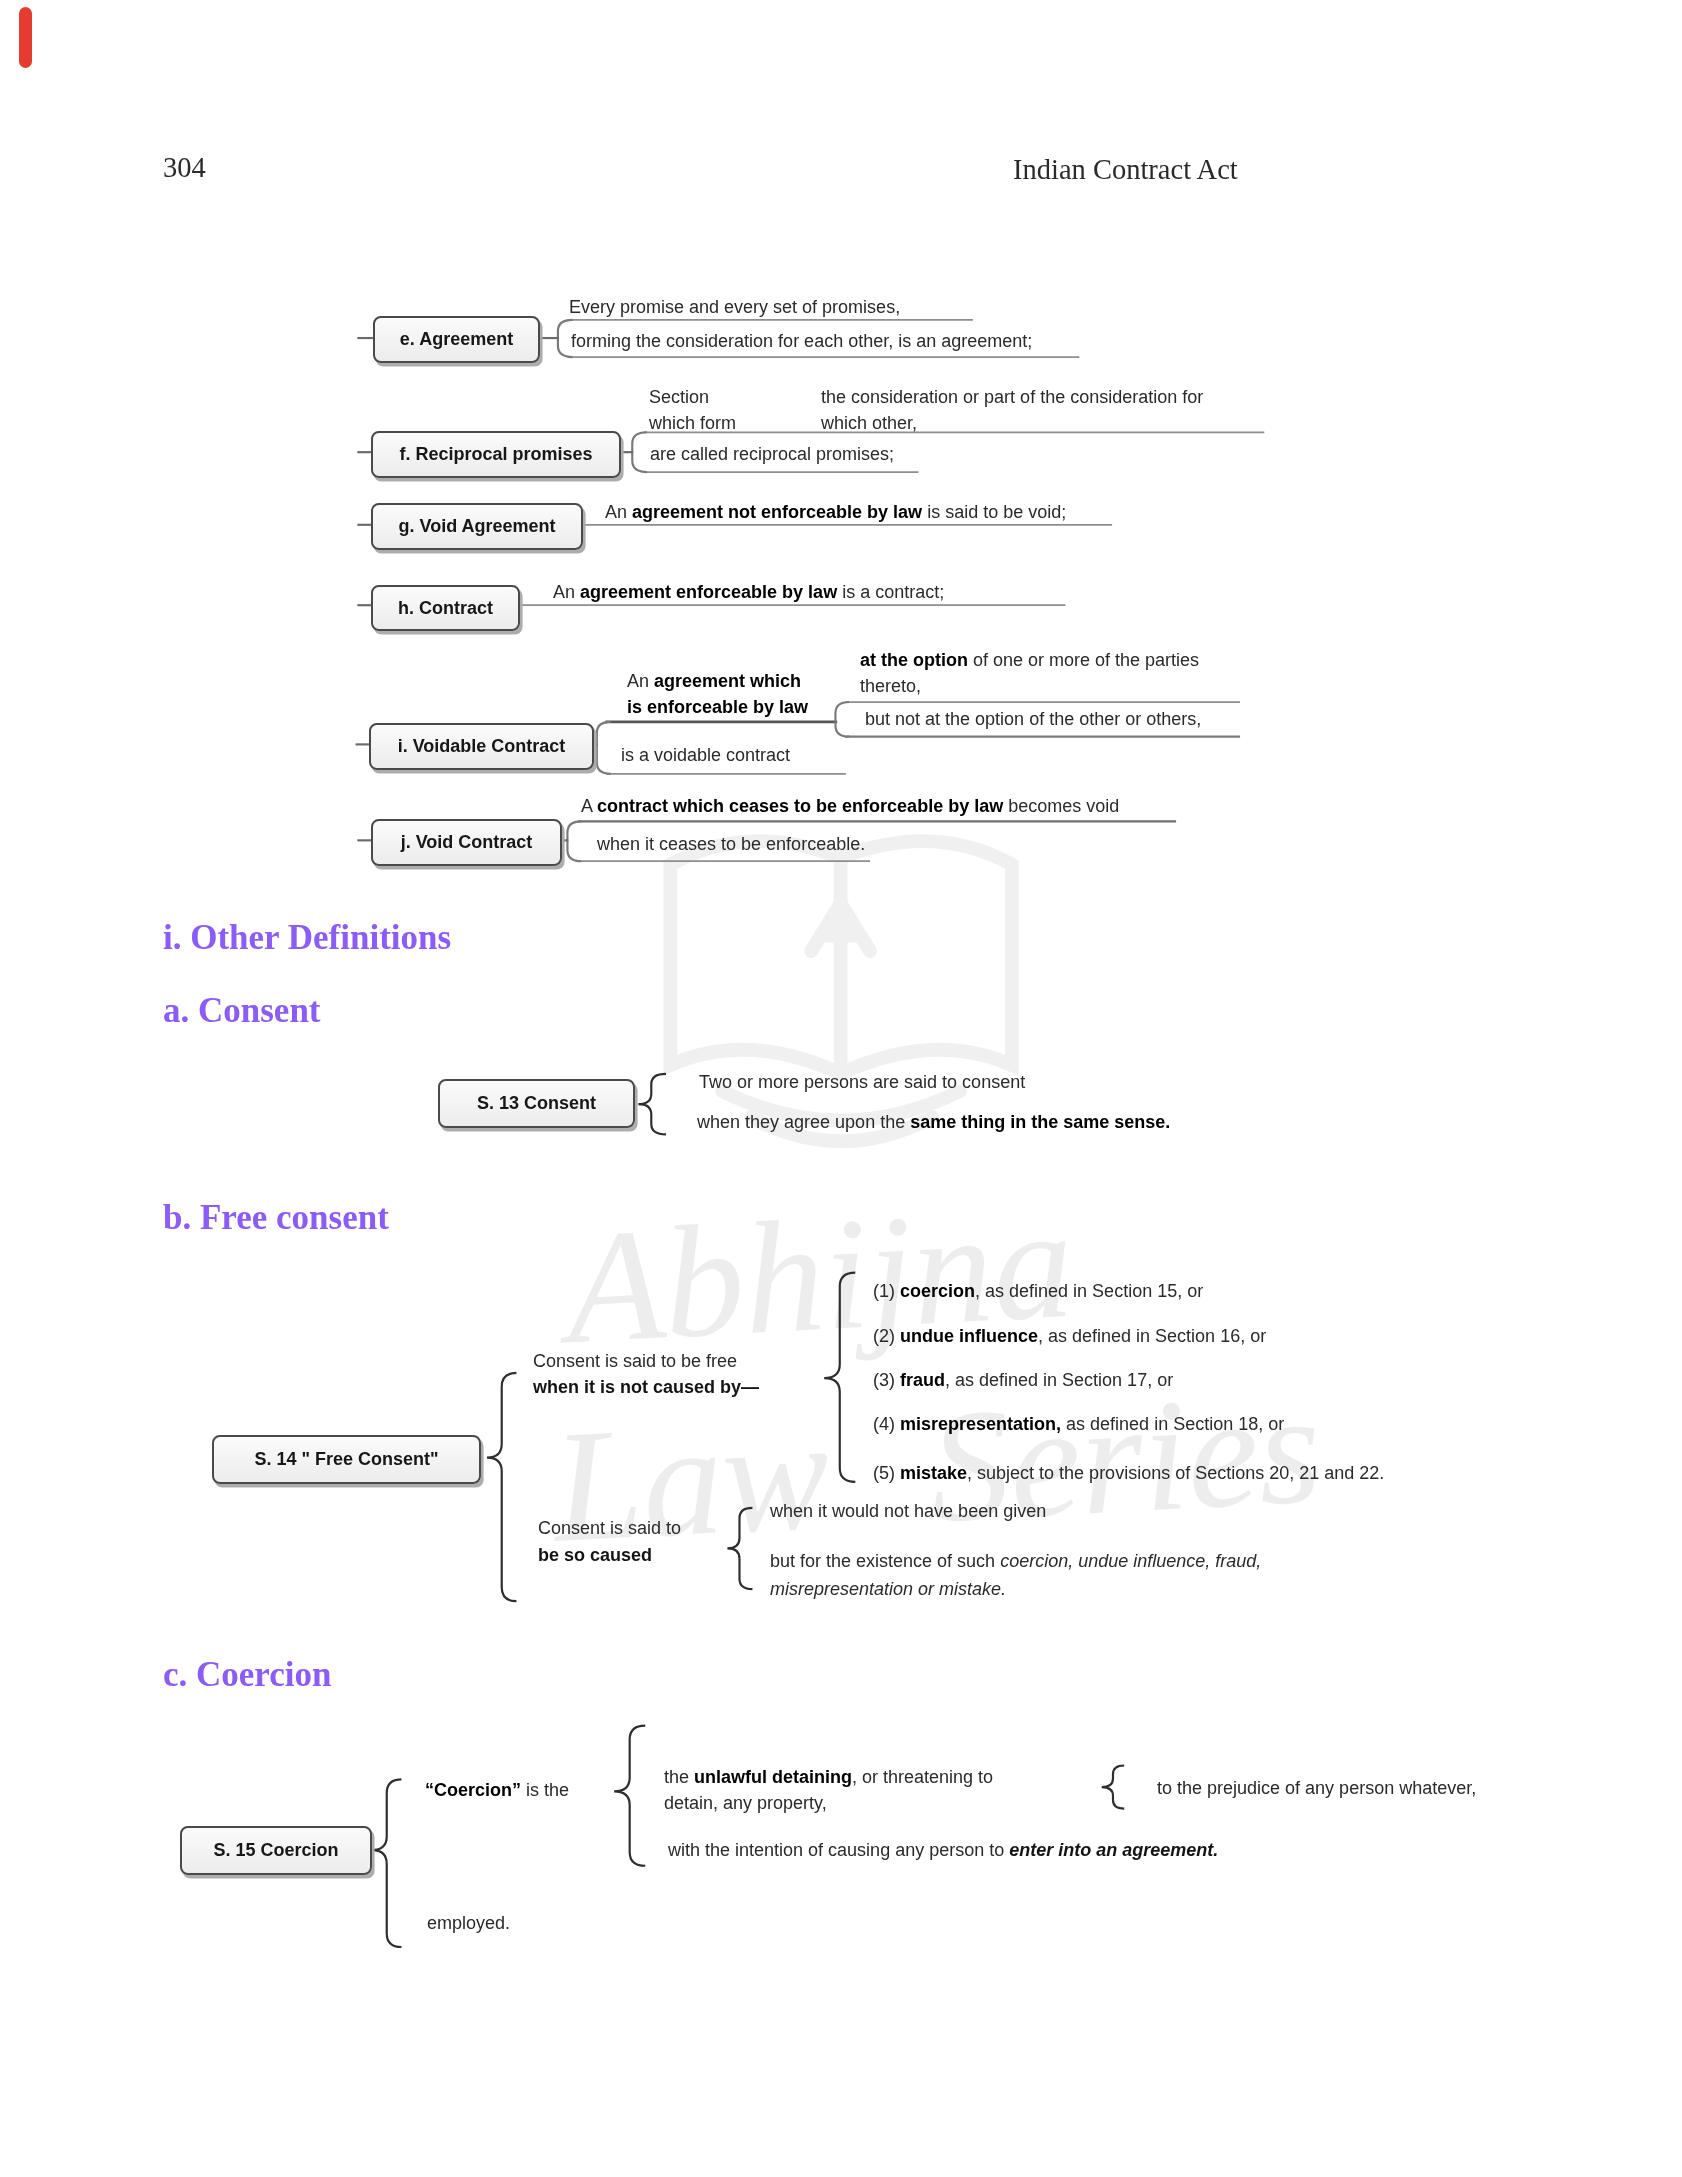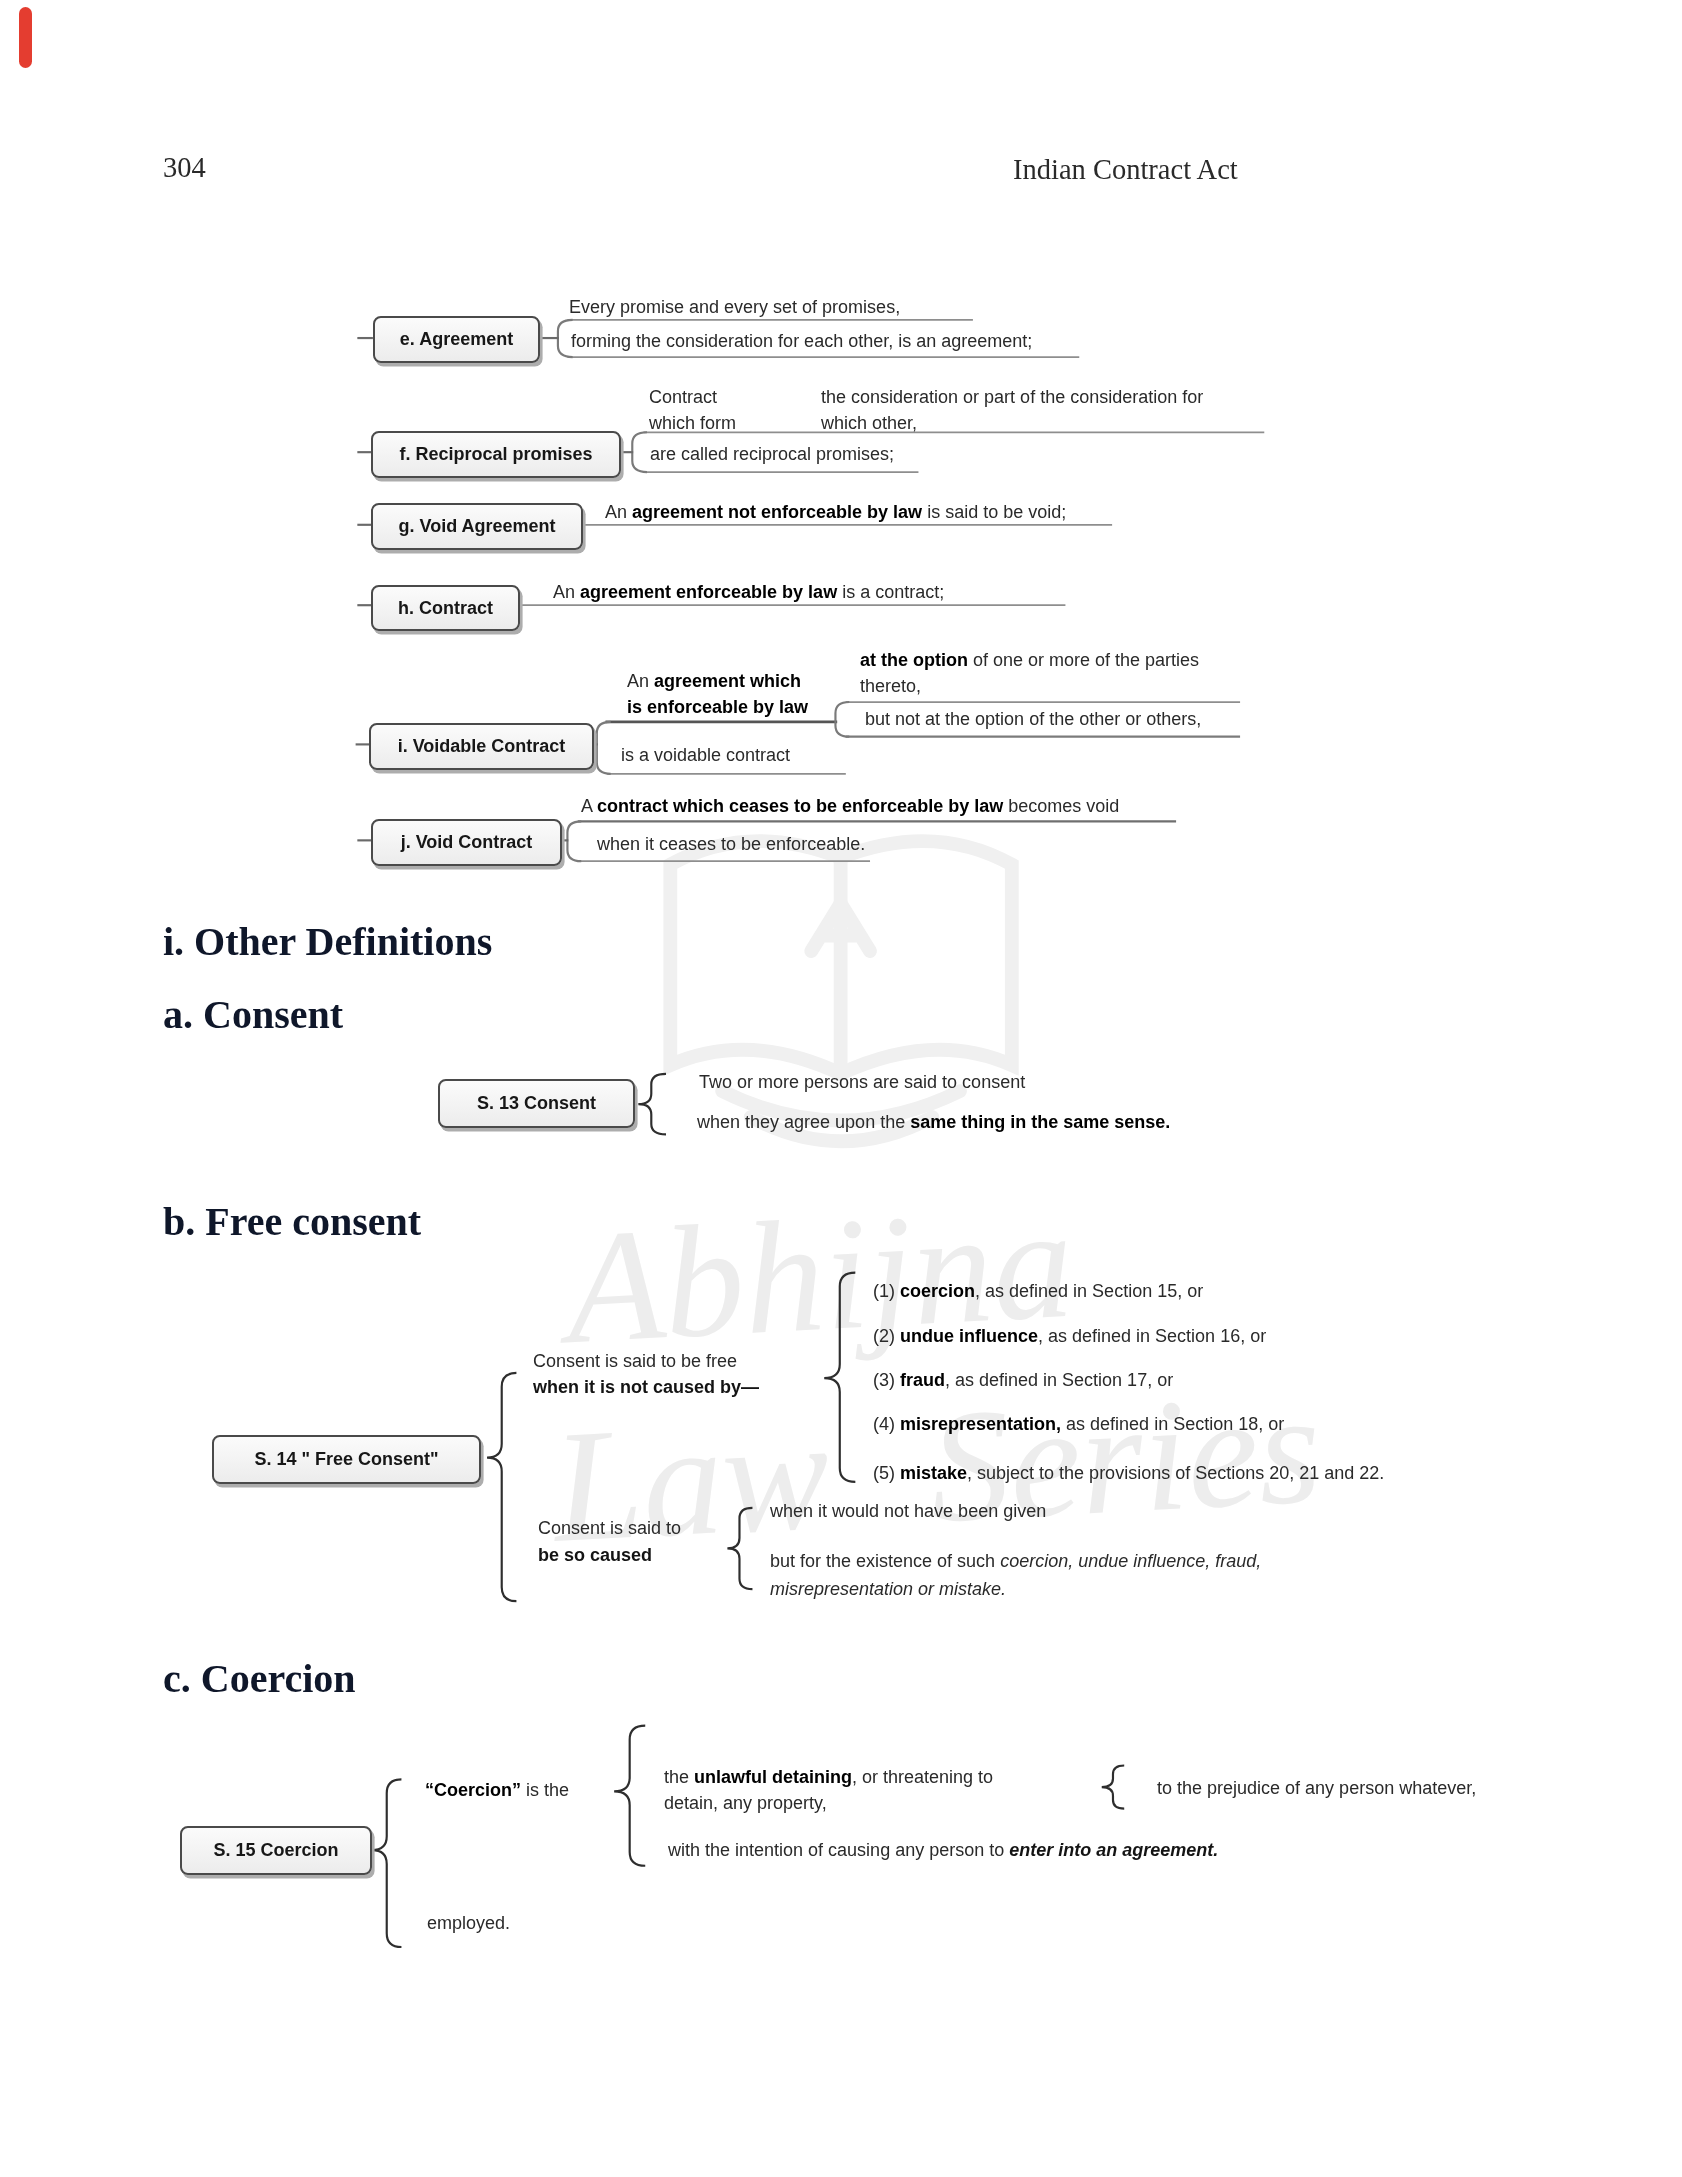--- a/index.html
+++ b/index.html
@@ -16,21 +16,21 @@
 
   
   .box { position:absolute; display:flex; align-items:center; justify-content:center;
          border:2.6px solid #4a4a4a; border-radius:7.8px;
          background:linear-gradient(180deg,#fbfbfb 0%,#ececec 100%);
          box-shadow:2.6px 3.5px 0 #ascii; box-shadow:2.6px 3.5px 0 #adadad;
          font-weight:bold; font-size:18px; color:#171717; white-space:nowrap; z-index:2; }
 
   
   .hd { position:absolute; font-family:"Liberation Serif", serif; font-weight:bold;
-        font-size:40px; color:#0f172a; white-space:nowrap; z-index:2; }
+        font-size:35px; color:#8b5cf6; white-space:nowrap; z-index:2; }
 
   svg.overlay { position:absolute; left:0; top:0; z-index:1; }
   svg.wm { position:absolute; left:0; top:0; z-index:0; }
 
   .wm-word { position:absolute; font-family:"Liberation Serif", serif; font-style:italic;
              color:#ededed; z-index:0; white-space:nowrap; }
 
   .redmark { position:absolute; left:19px; top:7px; width:13px; height:61px;
              background:#e43d30; border-radius:7px; z-index:3; }
 
@@ -106,21 +106,21 @@
 
   <div class="box" style="left:373px; top:316px; width:163px; height:43px;">
     <span>e. Agreement</span>
   </div>
   <div class="t" style="left:569px; top:297px;">Every promise and every set of promises,</div>
   <div class="t" style="left:571px; top:331px;">forming the consideration for each other, is an agreement;</div>
 
   <div class="box" style="left:371px; top:431px; width:246px; height:43px;">
     <span>f. Reciprocal promises</span>
   </div>
-  <div class="t" style="left:649px; top:387px;">Contract</div>
+  <div class="t" style="left:649px; top:387px;">Section</div>
   <div class="t" style="left:649px; top:413px;">which form</div>
   <div class="t" style="left:821px; top:387px;">the consideration or part of the consideration for</div>
   <div class="t" style="left:821px; top:413px;">which other,</div>
   <div class="t" style="left:650px; top:444px;">are called reciprocal promises;</div>
 
   <div class="box" style="left:371px; top:503px; width:208px; height:43px;">
     <span>g. Void Agreement</span>
   </div>
   <div class="t" style="left:605px; top:502px;">
     <span>An </span><b>agreement not enforceable by law</b><span> is said to be void;</span>

